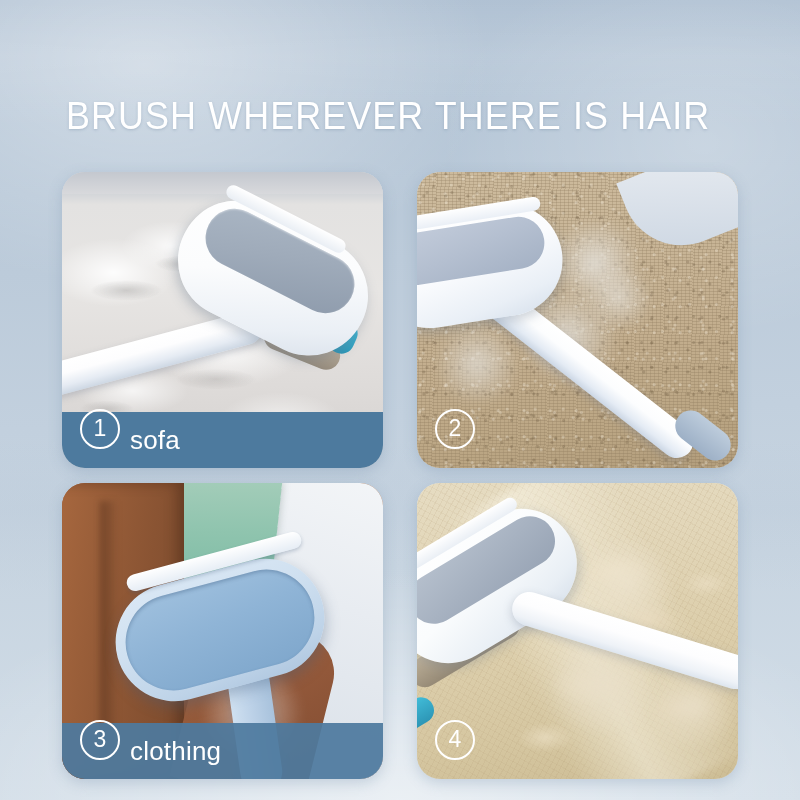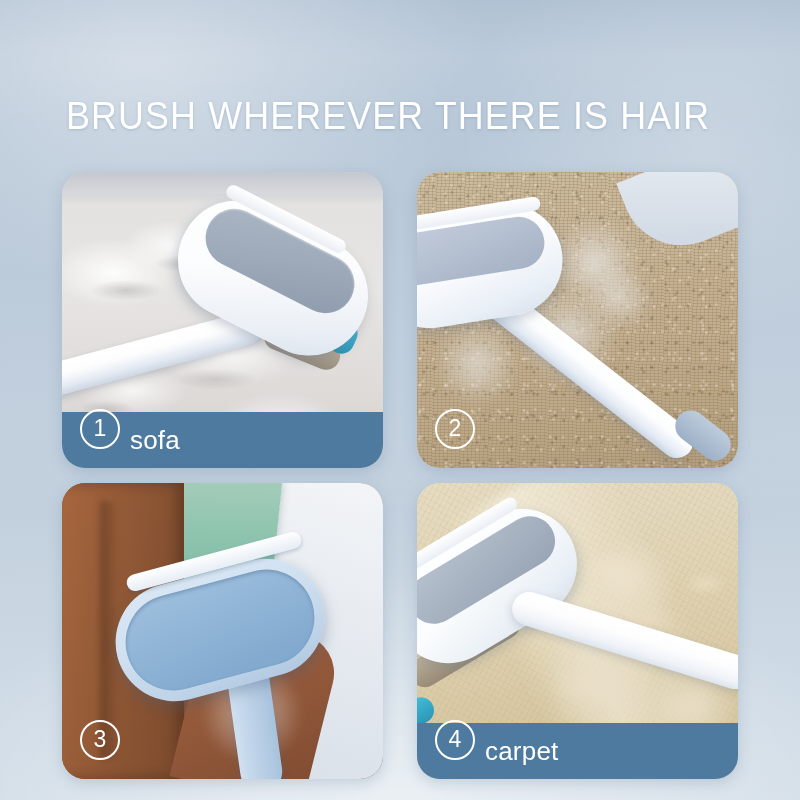--- a/index.html
+++ b/index.html
@@ -380,39 +380,39 @@
           <div class="ph3-green"></div>
           <div class="ph3-coat"></div>
           <div class="ph3-fold"></div>
           <div class="ph3-arm"></div>
           <div class="ph3-lint"></div>
           <div class="b3-handle"></div>
           <div class="b3-head"></div>
           <div class="b3-lip"></div>
           <div class="b3-inner"></div>
         </div>
+        <div class="caption translucent">
+          <span class="cap-label">clothing</span>
+        </div>
         <div class="badge">3</div>
       </div>
 
       <div class="panel">
         <div class="photo">
           <div class="pfill ph4"></div>
           <div class="ph4-seam"></div>
           <div class="ph4-tufts"></div>
           <div class="wisp2" style="left:150px;top:58px;width:118px;height:84px;background:radial-gradient(circle,rgba(236,226,204,.88) 0%,rgba(236,226,204,0) 70%);"></div>
           <div class="wisp2" style="left:120px;top:152px;width:132px;height:96px;background:radial-gradient(circle,rgba(232,222,200,.84) 0%,rgba(232,222,200,0) 70%);"></div>
           <div class="wisp2" style="left:226px;top:178px;width:104px;height:88px;background:radial-gradient(circle,rgba(234,224,202,.78) 0%,rgba(234,224,202,0) 70%);"></div>
           <div class="b4-bristle"></div>
           <div class="b4-teal"></div>
           <div class="b4-head"></div>
           <div class="b4-lip"></div>
           <div class="b4-pad"></div>
           <div class="b4-handle"></div>
         </div>
-        <div class="caption">
-          <span class="cap-label">carpet</span>
-        </div>
         <div class="badge">4</div>
       </div>
 
     </div>
   </div>
 </div>
 
 </body></html>

